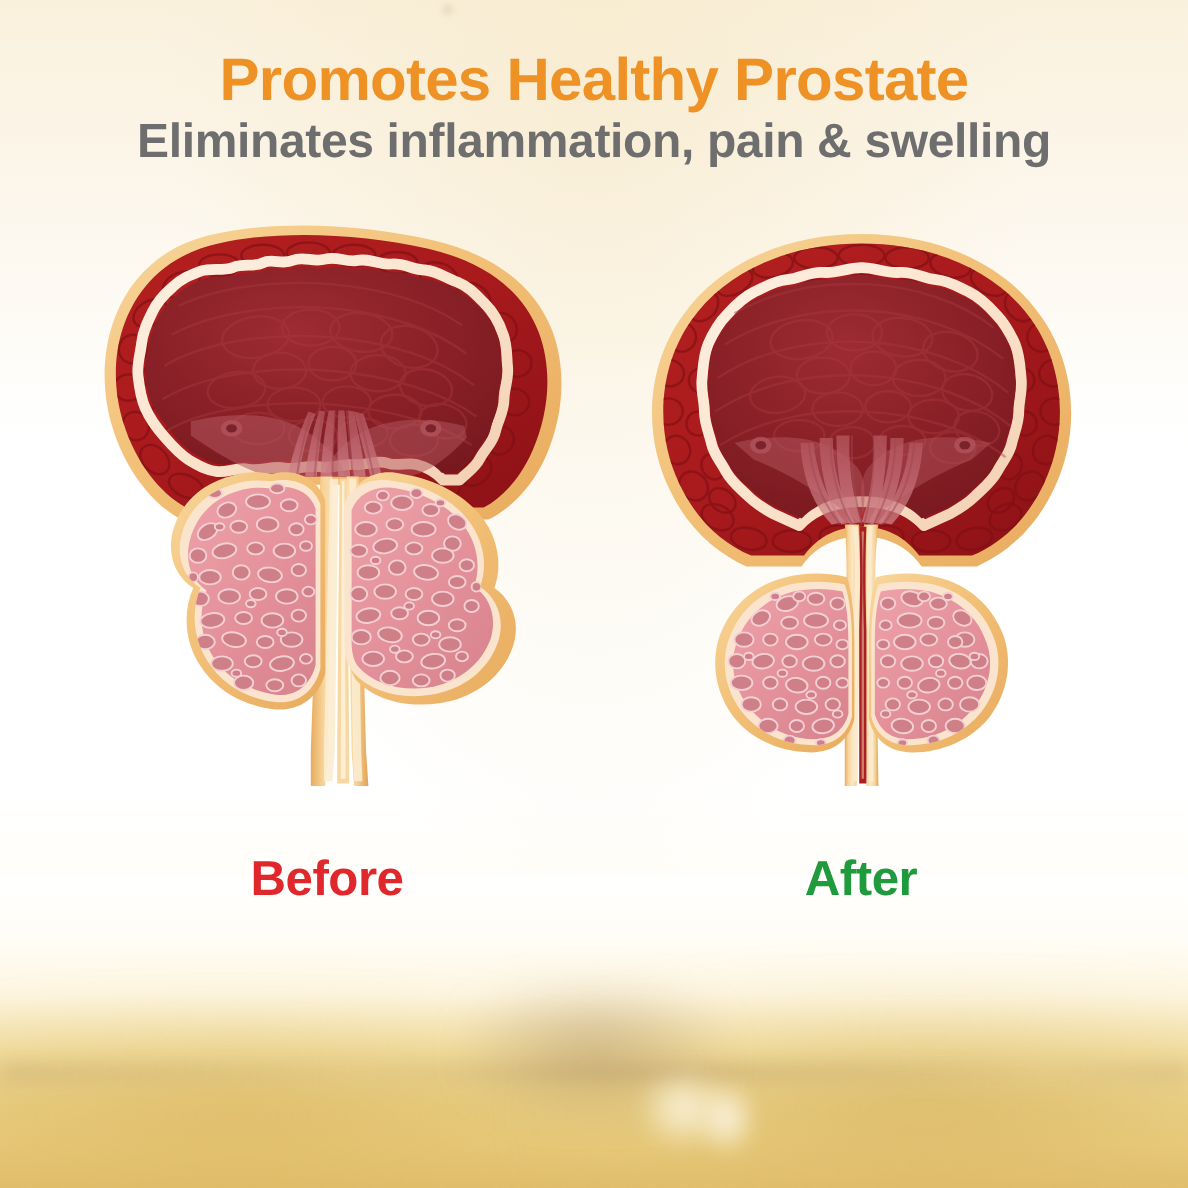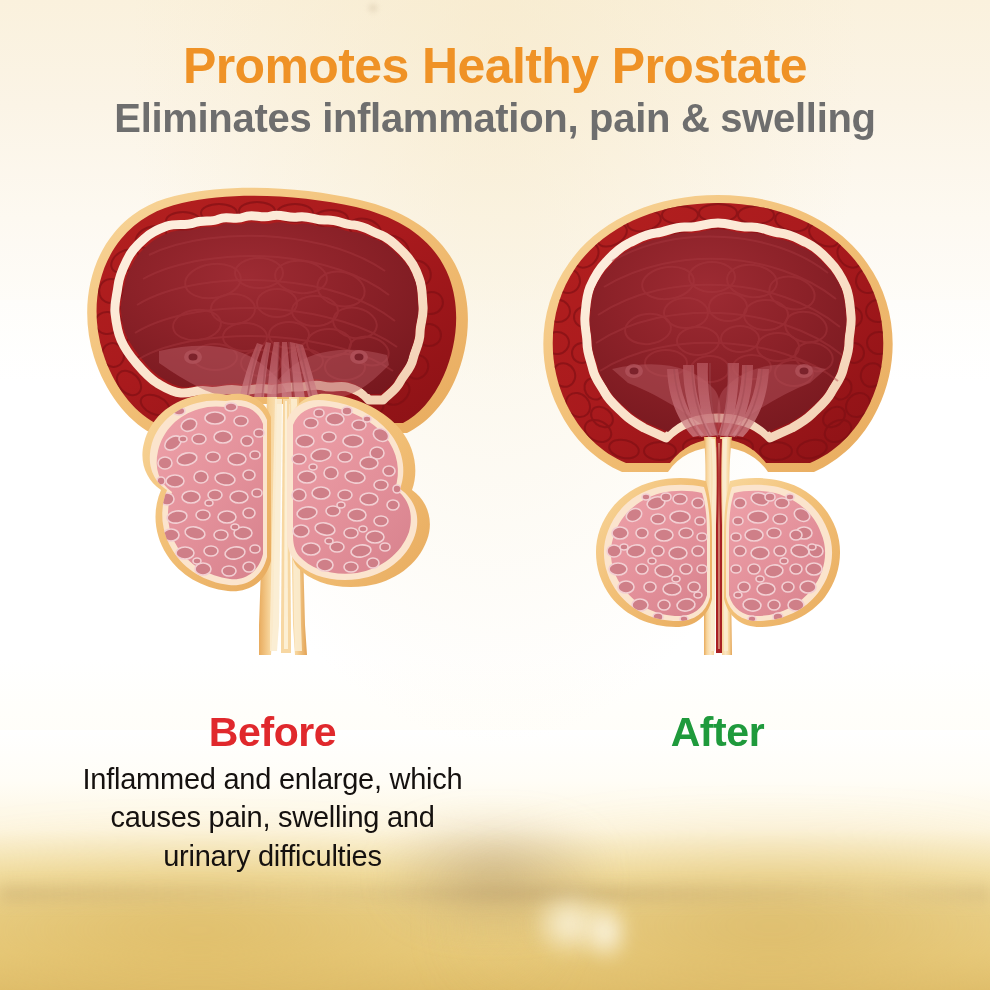--- a/index.html
+++ b/index.html
@@ -811,20 +811,19 @@
             </g>
           </g>
         </svg>
       </div>
     </div>
   </div>
 
   <div class="captions">
     <div class="cap">
       <div class="cap-head before">Before</div>
-      <div class="cap-body">Inflammed and enlarge, which causes pain, swelling and urinary difficulties</div>
     </div>
     <div class="cap">
       <div class="cap-head after">After</div>
     </div>
   </div>
 
 </div>
 
 </body></html>

